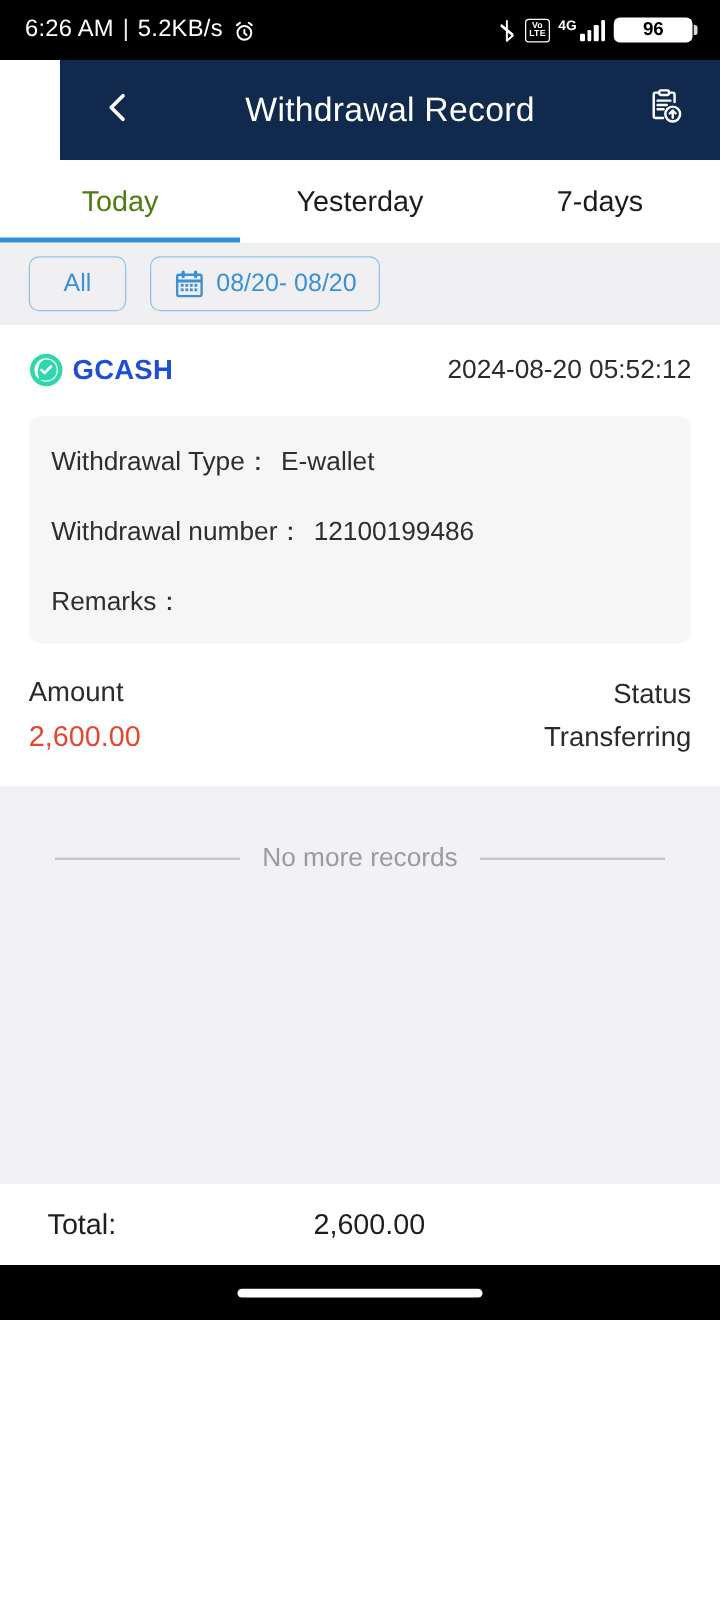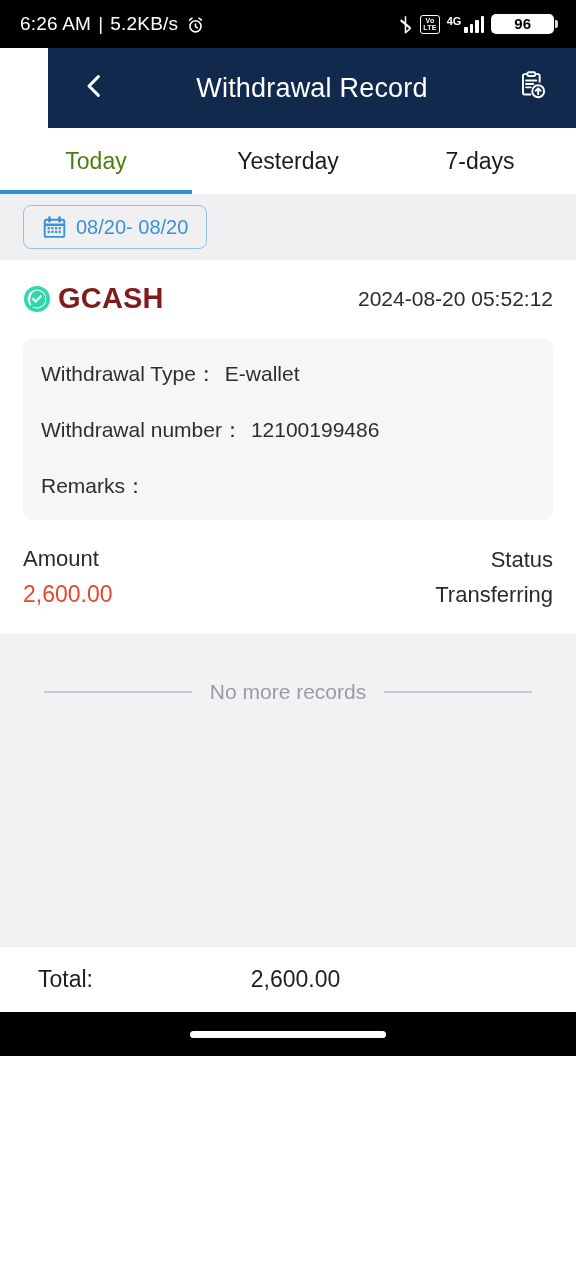--- a/index.html
+++ b/index.html
@@ -83,21 +83,21 @@
   }
   .chip.all { width:78px; padding:0; }
   .cal-ico { width:25px; height:25px; flex:0 0 25px; }
 
   
   .scroll { flex:1 1 auto; background:#f2f2f5; overflow:hidden; position:relative; }
   .record { background:#ffffff; padding:22px 23px 26px; }
   .rec-head { display:flex; align-items:center; justify-content:space-between; margin-bottom:23px; }
   .brand { display:flex; align-items:center; gap:7px; }
   .gcash-ico { width:28px; height:28px; flex:0 0 28px; }
-  .brand-name { font-size:29px; font-weight:bold; color:#7f1d1d; letter-spacing:.2px; }
+  .brand-name { font-size:22px; font-weight:bold; color:#1d4ed8; letter-spacing:.2px; }
   .rec-time { font-size:21px; color:#2b2b2b; }
 
   .detail-card {
     background:#f6f6f7; border-radius:10px; padding:22px 18px 20px;
   }
   .d-row { display:flex; align-items:baseline; font-size:21px; color:#2e2e2e; margin-bottom:28px; }
   .d-row:last-child { margin-bottom:0; }
   .d-label { color:#2e2e2e; }
   .d-value { color:#2e2e2e; margin-left:8px; }
 
@@ -199,20 +199,23 @@
     <div class="tab">
       <span>Yesterday</span>
     </div>
     <div class="tab">
       <span>7-days</span>
     </div>
     <div class="tab-underline"></div>
   </div>
 
   <div class="filters">
+    <div class="chip all">
+      <span>All</span>
+    </div>
     <div class="chip">
       <span class="cal-ico">
         <svg viewBox="0 0 24 24" width="25" height="25" fill="none" stroke="#3b90d6" stroke-width="1.8">
           <rect x="2.6" y="4.6" width="18.8" height="16.4" rx="1.6"></rect>
           <path d="M2.6 9.4h18.8" stroke-width="2.4"></path>
           <path d="M7.2 2.6v3.4M16.8 2.6v3.4" stroke-width="2.6" stroke-linecap="round"></path>
           <g fill="#3b90d6" stroke="none">
             <rect x="5.4" y="11.6" width="2.2" height="2.2"></rect>
               <rect x="8.9" y="11.6" width="2.2" height="2.2"></rect>
             <rect x="12.4" y="11.6" width="2.2" height="2.2"></rect>

